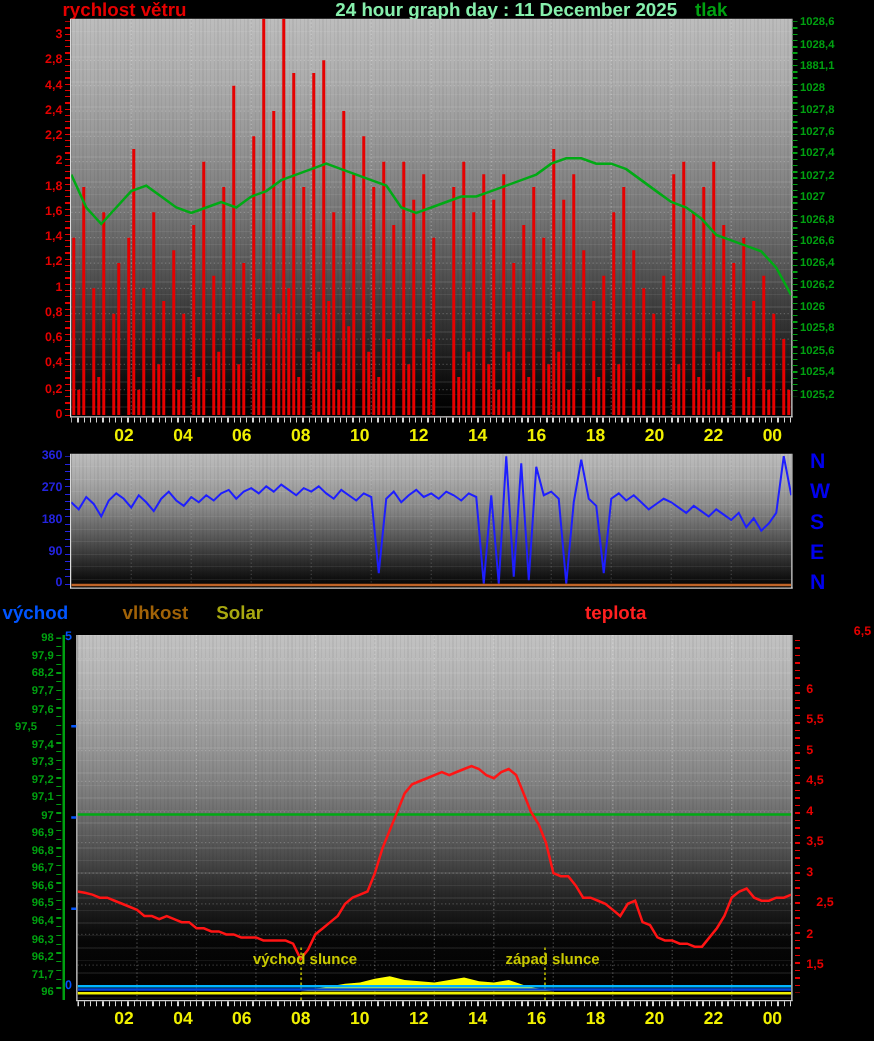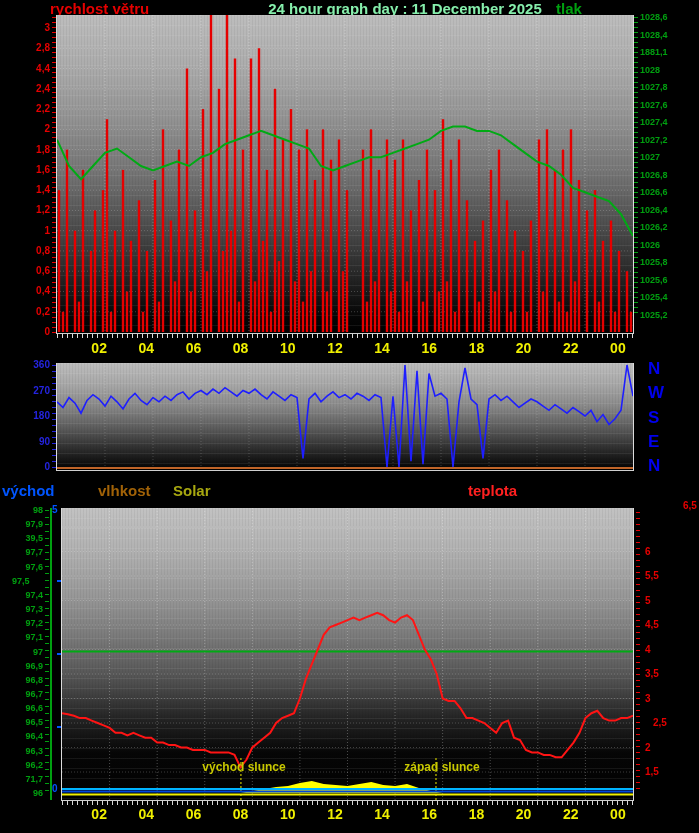--- a/index.html
+++ b/index.html
@@ -298,21 +298,21 @@
   <div id="ax-dir">
       <div class="tick t-blue" style="left: 22px; top: 359px; width: 28px; text-align: right;">360</div>
       <div class="tick t-blue" style="left: 22px; top: 384.5px; width: 28px; text-align: right;">270</div>
       <div class="tick t-blue" style="left: 22px; top: 410px; width: 28px; text-align: right;">180</div>
       <div class="tick t-blue" style="left: 22px; top: 435.5px; width: 28px; text-align: right;">90</div>
       <div class="tick t-blue" style="left: 22px; top: 461px; width: 28px; text-align: right;">0</div>
     </div>
   <div id="ax-hum">
       <div class="tick t-green" style="left: 12px; top: 505px; width: 31px; text-align: right;">98</div>
       <div class="tick t-green" style="left: 12px; top: 519.15px; width: 31px; text-align: right;">97,9</div>
-      <div class="tick t-green" style="left: 12px; top: 533.3px; width: 31px; text-align: right;">39,5</div>
+      <div class="tick t-green" style="left: 12px; top: 533.3px; width: 31px; text-align: right;">68,2</div>
       <div class="tick t-green" style="left: 12px; top: 547.45px; width: 31px; text-align: right;">97,7</div>
       <div class="tick t-green" style="left: 12px; top: 561.6px; width: 31px; text-align: right;">97,6</div>
       <div class="tick t-green" style="left: 12px; top: 575.75px; width: 31px; text-align: left;">97,5</div>
       <div class="tick t-green" style="left: 12px; top: 589.9px; width: 31px; text-align: right;">97,4</div>
       <div class="tick t-green" style="left: 12px; top: 604.05px; width: 31px; text-align: right;">97,3</div>
       <div class="tick t-green" style="left: 12px; top: 618.2px; width: 31px; text-align: right;">97,2</div>
       <div class="tick t-green" style="left: 12px; top: 632.35px; width: 31px; text-align: right;">97,1</div>
       <div class="tick t-green" style="left: 12px; top: 646.5px; width: 31px; text-align: right;">97</div>
       <div class="tick t-green" style="left: 12px; top: 660.65px; width: 31px; text-align: right;">96,9</div>
       <div class="tick t-green" style="left: 12px; top: 674.8px; width: 31px; text-align: right;">96,8</div>

